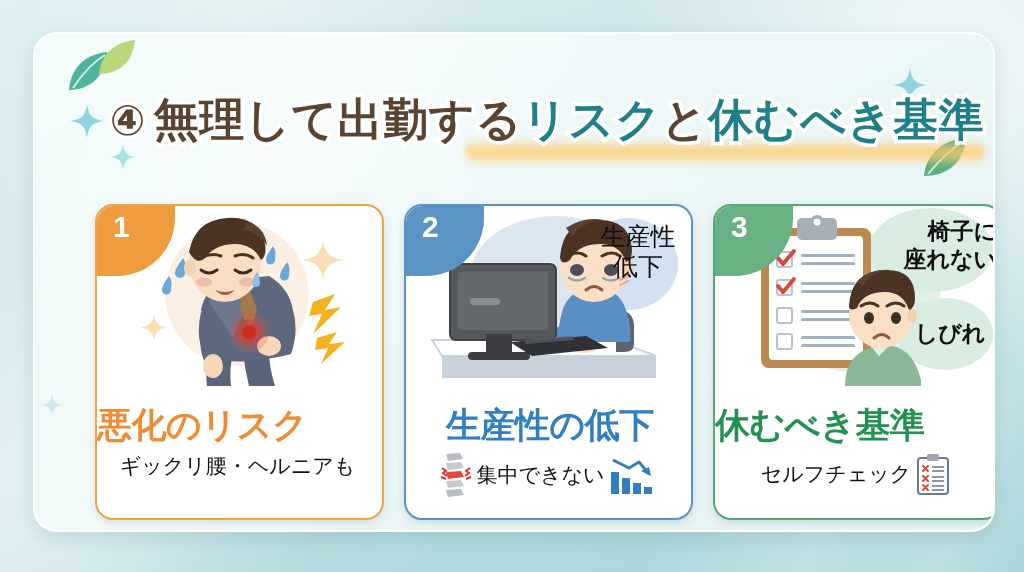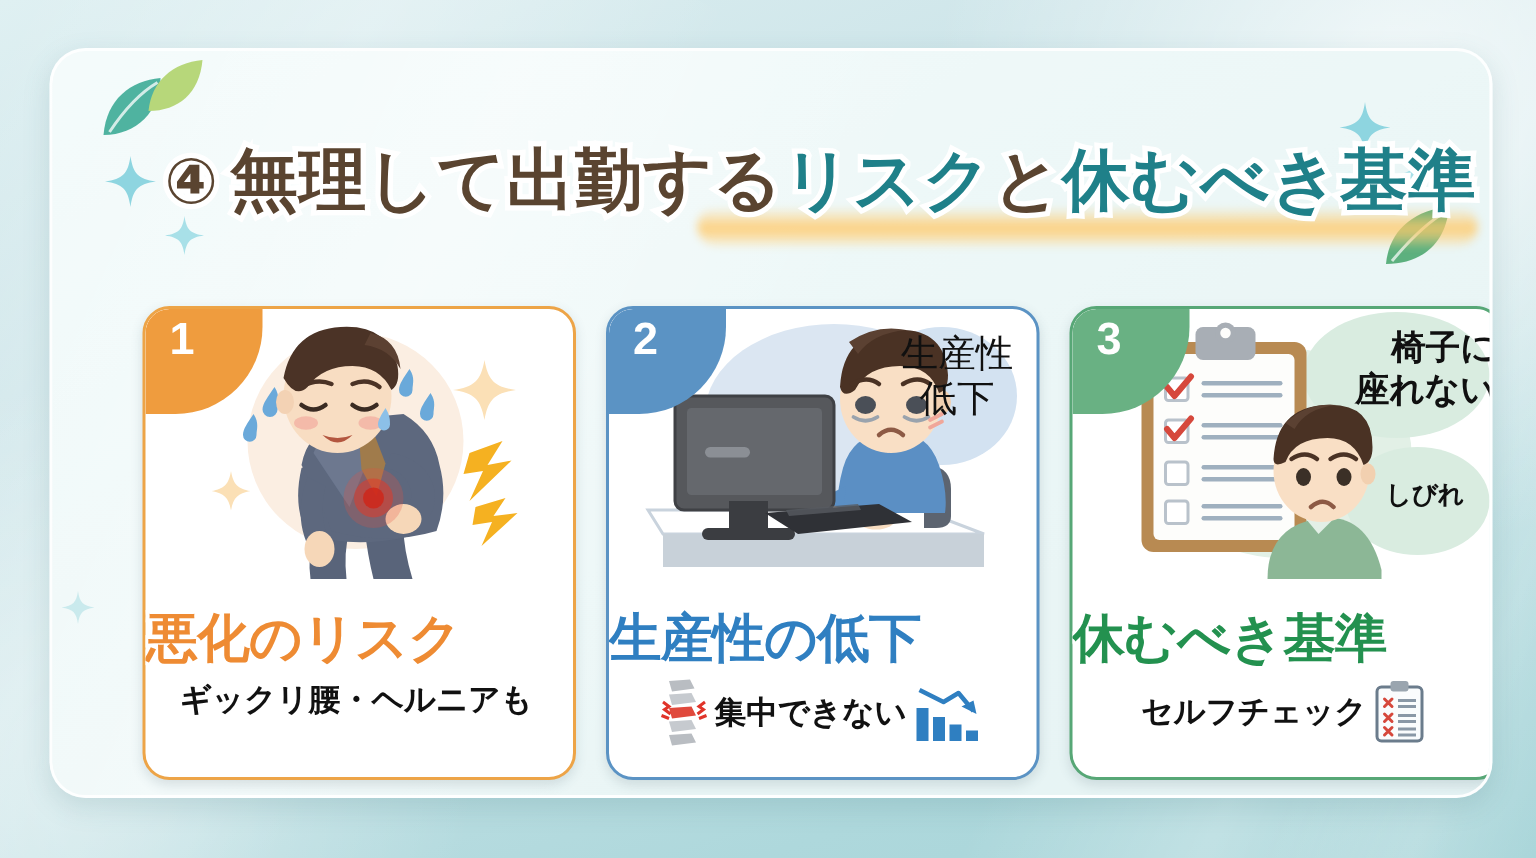--- a/index.html
+++ b/index.html
@@ -140,34 +140,34 @@
     top: 196px;
     width: 281px;
     text-align: left;
     font-size: 35px;
     font-weight: 700;
     letter-spacing: -.5px;
     -webkit-text-stroke: 5px #ffffff;
     paint-order: stroke fill;
   }
   #heading-1 { color: #ee8b33; }
-  #heading-2 { color: #2f7fc1; }
+  #heading-2 { color: #2f7fc1; margin-left: 40px; }
   #heading-3 { color: #23914f; }
 
   .card-sub {
     position: absolute;
     left: 0;
     top: 246px;
     width: 281px;
     display: flex;
     align-items: center;
     justify-content: center;
     gap: 5px;
     font-size: 21px;
-    font-weight: 700;
+    font-weight: 400;
     color: #111111;
   }
   .sub-text { white-space: nowrap; }
 </style>
 </head>
 <body>
 
 <div id="stage">
 
   <div class="bg-streak s1"></div>
@@ -416,21 +416,21 @@
         <path d="M172 100 q9 -6 17 0" stroke="#4a3224" stroke-width="3" fill="none" stroke-linecap="round"></path>
         <ellipse cx="154" cy="112" rx="5" ry="6" fill="#3b3027"></ellipse>
         <ellipse cx="181" cy="112" rx="5" ry="6" fill="#3b3027"></ellipse>
         <path d="M159 132 q8 -7 15 0" stroke="#8d5a45" stroke-width="3" fill="none" stroke-linecap="round"></path>
       </svg>
 
       <div style="position:absolute; left:186px; top:12px; width:96px; text-align:right; font-size:23px; font-weight:700; color:#101010; line-height:1.2;">
         <div>椅子に</div>
         <div>座れない</div>
       </div>
-      <div style="position:absolute; left:190px; top:112px; width:90px; text-align:center; font-size:17px; font-weight:700; color:#101010;">しびれ</div>
+      <div style="position:absolute; left:190px; top:112px; width:90px; text-align:center; font-size:23px; font-weight:700; color:#101010;">しびれ</div>
 
       <div class="card-heading" id="heading-3">休むべき基準</div>
 
       <div class="card-sub">
         <span class="sub-text">セルフチェック</span>
 
         <svg width="34" height="44" viewBox="0 0 34 44">
           <rect x="2" y="6" width="30" height="36" rx="3" fill="#fafcfd" stroke="#6b7c8c" stroke-width="2"></rect>
           <rect x="11" y="2" width="12" height="7" rx="2" fill="#9aa5af"></rect>
           <path d="M7 14 l5 5 M12 14 l-5 5" stroke="#d6483c" stroke-width="2" stroke-linecap="round"></path>

